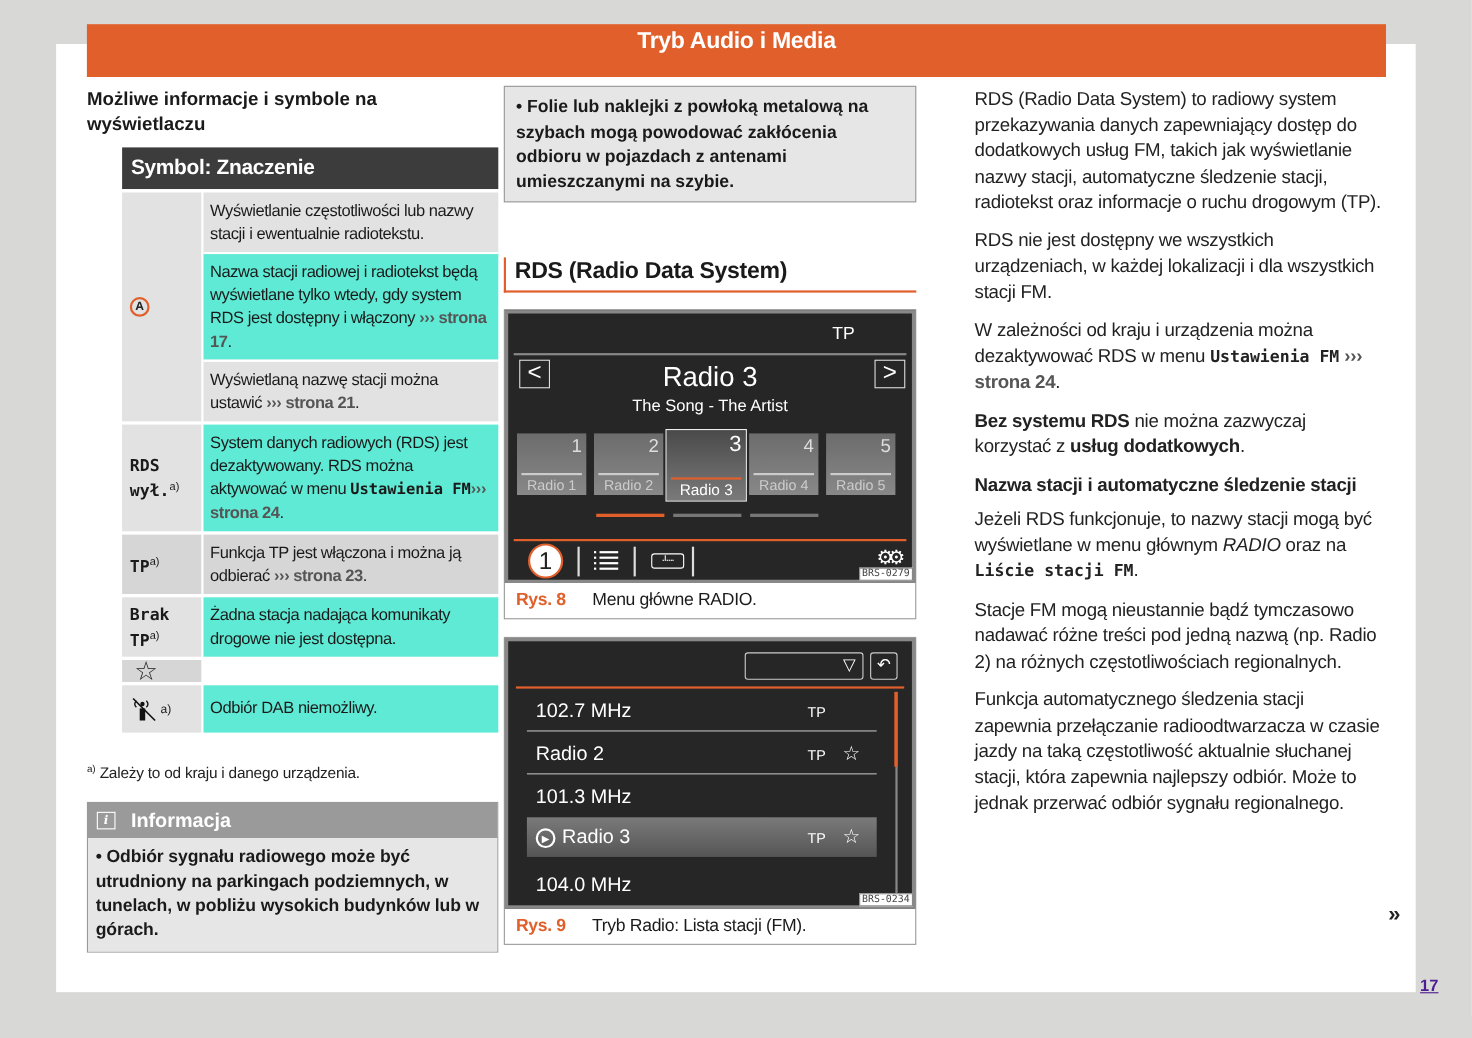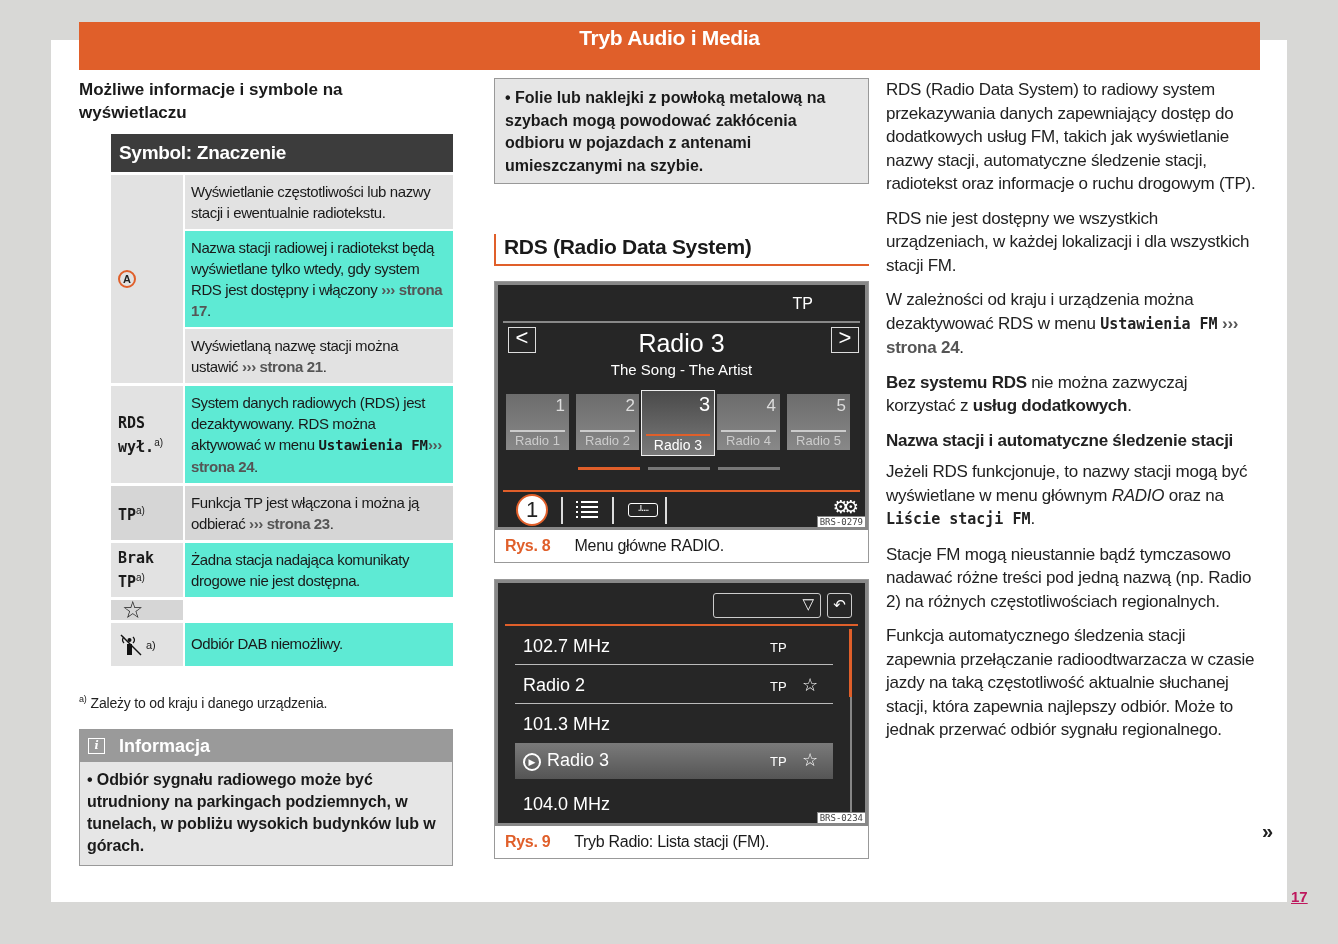--- a/index.html
+++ b/index.html
@@ -1,20 +1,20 @@
 <!DOCTYPE html>
 <html><head>
 <meta charset="utf-8">
 <style>
   * { box-sizing: border-box; margin: 0; padding: 0; }
   html, body { width: 1338px; height: 944px; overflow: hidden; }
   body { background: #d8d8d6; font-family: "Liberation Sans", sans-serif; color: #1a1a1a; position: relative; }
   .page { position: absolute; left: 51px; top: 40px; width: 1236px; height: 862px; background: #fff; }
   .topbar { position: absolute; left: 79px; top: 22px; width: 1181px; height: 48px; background: #e05f2a; color: #fff; text-align: center; font-weight: bold; font-size: 21px; line-height: 32px; letter-spacing: -0.3px; }
-  .pagenum { position: absolute; left: 1291px; top: 888px; font-weight: bold; font-size: 15px; color: #be185d; text-decoration: underline; }
+  .pagenum { position: absolute; left: 1291px; top: 888px; font-weight: bold; font-size: 15px; color: #4c1d95; text-decoration: underline; }
 
   
   .col1 { position: absolute; left: 79px; top: 78px; width: 374px; }
   .h3 { font-weight: bold; font-size: 17px; line-height: 23px; }
   .symtable { margin-top: 10px; width: 374px; border-collapse: separate; padding-left: 32px; }
   .symhead { background: #3c3c3c; color: #fff; font-weight: bold; font-size: 19px; height: 38px; line-height: 38px; padding-left: 8px; letter-spacing: -0.3px; }
   .row { display: flex; border-top: 3px solid #fff; }
   .row .sym { width: 72px; background: #e2e2e2; display: flex; align-items: center; padding-left: 7px; font-family: "DejaVu Sans Mono", monospace; font-weight: bold; font-size: 15px; line-height: 20px; flex-shrink: 0; }
   .row .sym sup { font-family: "Liberation Sans", sans-serif; font-weight: normal; font-size: 10px; }
   .row .meaning { flex: 1; margin-left: 2px; }
@@ -26,21 +26,21 @@
   .mono { font-family: "DejaVu Sans Mono", monospace; font-weight: bold; font-size: 14px; letter-spacing: 0; }
   .circle-a { display: inline-flex; width: 18px; height: 18px; border: 2px solid #e05f2a; border-radius: 50%; align-items: center; justify-content: center; font-family: "Liberation Sans", sans-serif; font-size: 11px; font-weight: bold; color: #222; }
   .footnote { margin-top: 28px; font-size: 14px; color: #222; letter-spacing: -0.2px; }
   .footnote sup { font-size: 9px; margin-right: 4px; }
   .info { margin-top: 18px; border: 1px solid #999; }
   .info-head { background: #9a9a9a; color: #fff; font-weight: bold; font-size: 18px; height: 32px; line-height: 32px; padding-left: 8px; display: flex; align-items: center; gap: 14px; }
   .info-icon { width: 17px; height: 16px; border: 1.5px solid #fff; font-size: 11px; line-height: 13px; text-align: center; font-family: "DejaVu Serif", serif; font-style: italic; }
   .info-body { background: #e6e6e6; padding: 7px 8px 8px 7px; font-weight: bold; font-size: 16px; line-height: 22px; letter-spacing: -0.1px; }
 
   
-  .col2 { position: absolute; left: 494px; top: 78px; width: 375px; }
+  .col2 { position: absolute; left: 458px; top: 78px; width: 375px; }
   .note { background: #e6e6e6; border: 1px solid #999; padding: 8px 8px 6px 10px; font-weight: bold; font-size: 16px; line-height: 22.5px; }
   .h2 { margin-top: 50px; border-left: 2px solid #e05f2a; border-bottom: 2px solid #e05f2a; padding: 0 0 4px 8px; font-weight: bold; font-size: 21px; line-height: 26px; letter-spacing: -0.3px; }
   .figure { margin-top: 15px; border: 1px solid #999; width: 375px; }
   .screen { position: relative; background: #262626; border: 3px solid #888; margin: 0; }
   .caption { padding: 4px 10px; font-size: 16px; letter-spacing: -0.3px; height: 32px; line-height: 24px; }
   .caption .rys { color: #e05f2a; font-weight: bold; margin-right: 20px; }
   .code { position: absolute; right: -1px; bottom: -1px; background: #fff; color: #444; font-size: 9px; font-family: "DejaVu Sans Mono", monospace; padding: 0 2px; border: 1px solid #888; }
 
   
   #s1 { height: 248px; }

